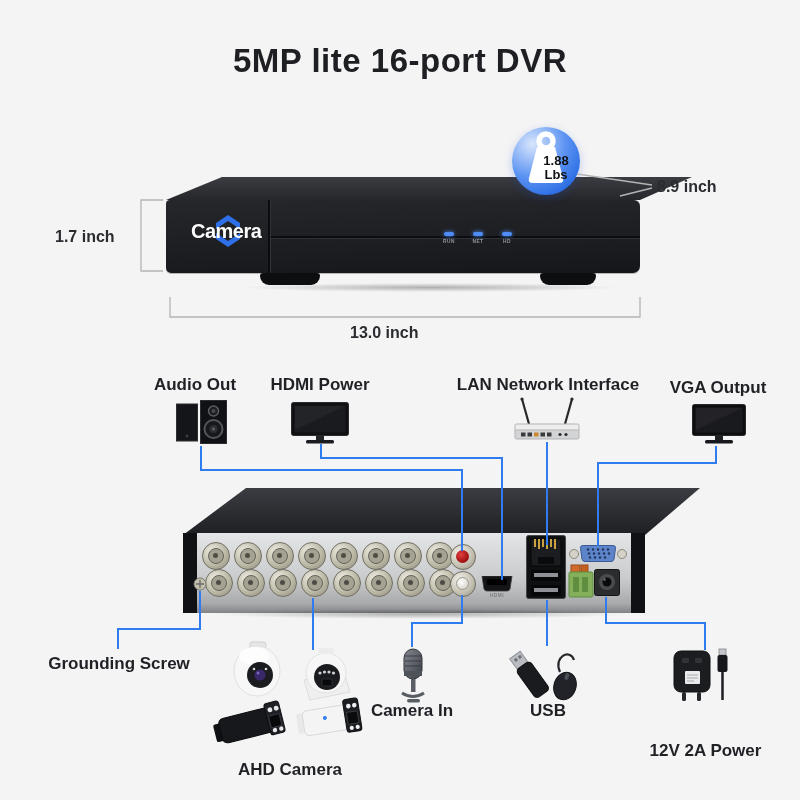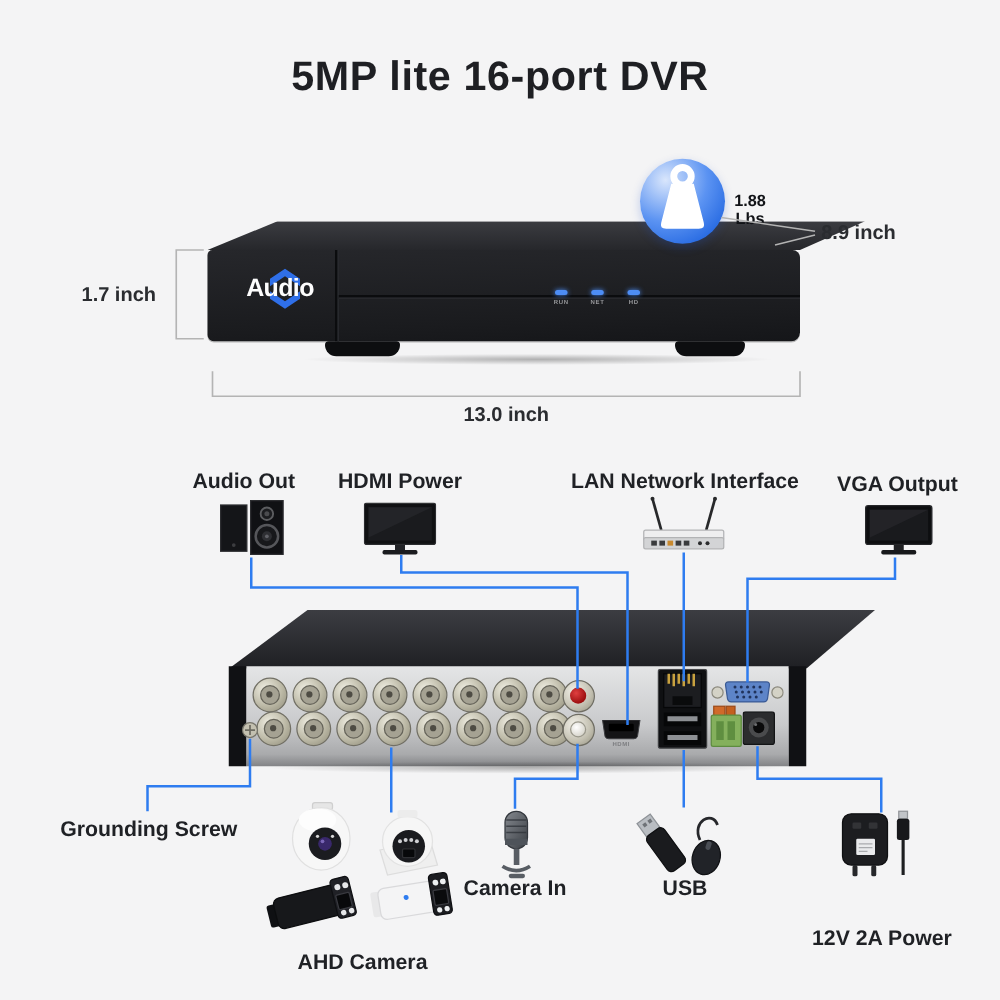--- a/index.html
+++ b/index.html
@@ -1,21 +1,21 @@
 <!DOCTYPE html>
 <html><head>
 <meta charset="utf-8">
 <style>
   html,body{margin:0;padding:0;}
   body{font-family:"Liberation Sans", sans-serif; background:#e9e9ea;}
   #canvas{position:relative; width:800px; height:800px; background:#f4f4f5; overflow:hidden; margin:0 auto;}
   .abs{position:absolute;}
   .title{left:0; top:42px; width:800px; text-align:center; font-size:33px; font-weight:bold; color:#1e1f23; letter-spacing:0.5px;}
   .label{font-size:17px; font-weight:bold; color:#1f2125; text-align:center; line-height:1.15;}
-  .dim-label{font-size:16px; font-weight:bold; color:#2a2c30; text-align:center;}
+  .dim-label{font-size:16px; font-weight:bold; color:#2a2c30; }
   .tiny{font-size:10px; color:#96979a; text-align:center; transform:scale(0.48); transform-origin:center top; font-weight:bold; letter-spacing:1px;}
 
   
   .front-top{left:166px; top:177px; width:526px; height:23px;
     clip-path:polygon(0px 23px, 474px 23px, 526px 0px, 56px 0px);
     background:linear-gradient(#3b3c41,#26272b);}
   .front-face{left:166px; top:200px; width:474px; height:73px;
     background:linear-gradient(178deg,#26272b,#1a1b1e 75%,#151619);
     border-radius:4px 6px 7px 5px; box-shadow:0 1px 0 rgba(0,0,0,.25);}
   .front-divider{left:268px; top:200px; width:2px; height:73px; background:#0b0c0e; border-right:1px solid #313237;}
@@ -23,21 +23,21 @@
   .led{width:10px; height:4px; border-radius:2px; background:#4d8df5; box-shadow:0 0 4px #4d8df5;}
   .foot{background:#0d0e10; border-radius:3px 3px 9px 9px;}
   .unit-shadow{background:radial-gradient(ellipse at center, rgba(0,0,0,.28), rgba(0,0,0,0) 70%);}
 
   .brand-text{font-size:20px; font-weight:bold; color:#fdfdfd; letter-spacing:-0.5px;}
 
   
   .weight-badge{left:512px; top:127px; width:68px; height:68px; border-radius:50%;
     background:radial-gradient(circle at 30% 25%, #d9e6fc, #5b93f2 48%, #1d62df 88%);
     box-shadow:0 3px 8px rgba(30,80,200,.25);}
-  .weight-text{width:88px; text-align:center; font-weight:bold; color:#111317; font-size:13px; line-height:1;padding-left:44px;}
+  .weight-text{width:88px; text-align:center; font-weight:bold; color:#111317; font-size:13px; line-height:1;}
 
   
   .rear-top{left:183px; top:488px; width:517px; height:47px;
     clip-path:polygon(0px 47px, 462px 47px, 517px 0px, 63px 0px);
     background:linear-gradient(#3c3d42,#1e1f23);}
   .rear-panel{left:197px; top:533px; width:434px; height:80px;
     background:linear-gradient(#e4e5e6,#c9cacc 58%,#a9aaac 88%,#828386);}
   .rear-cap{top:533px; width:14px; height:80px; background:#101114;}
   .bnc{width:26px; height:26px; border-radius:50%; border:1px solid #716f64;
     background:radial-gradient(circle at 35% 32%, #efede2, #bcb9a6 55%, #8d8a78);}
@@ -57,21 +57,21 @@
 
   <div class="abs front-top"></div>
   <div class="abs front-face"></div>
   <div class="abs front-divider"></div>
   <div class="abs front-groove"></div>
 
   <svg class="abs" style="left:209px; top:212px; overflow:visible;" width="38" height="40">
     <path d="M7,11 L19,3 L31,11 L31,17 L19,9 L7,17 Z" fill="#2f6fe8"></path>
     <path d="M7,27 L19,35 L31,27 L31,21 L19,29 L7,21 Z" fill="#2f6fe8"></path>
   </svg>
-  <div class="abs brand-text" style="left:191px; top:220px; width:66px; text-align:center;">Audio</div>
+  <div class="abs brand-text" style="left:191px; top:220px; width:66px; text-align:center;">Camera</div>
 
   <div class="abs led" style="left:444px; top:232px;"></div>
   <div class="abs led" style="left:473px; top:232px;"></div>
   <div class="abs led" style="left:502px; top:232px;"></div>
   <div class="abs tiny" style="left:434px; top:239px; width:30px;">RUN</div>
   <div class="abs tiny" style="left:463px; top:239px; width:30px;">NET</div>
   <div class="abs tiny" style="left:492px; top:239px; width:30px;">HD</div>
 
   <div class="abs foot" style="left:260px; top:273px; width:60px; height:12px;"></div>
   <div class="abs foot" style="left:540px; top:273px; width:56px; height:12px;"></div>

